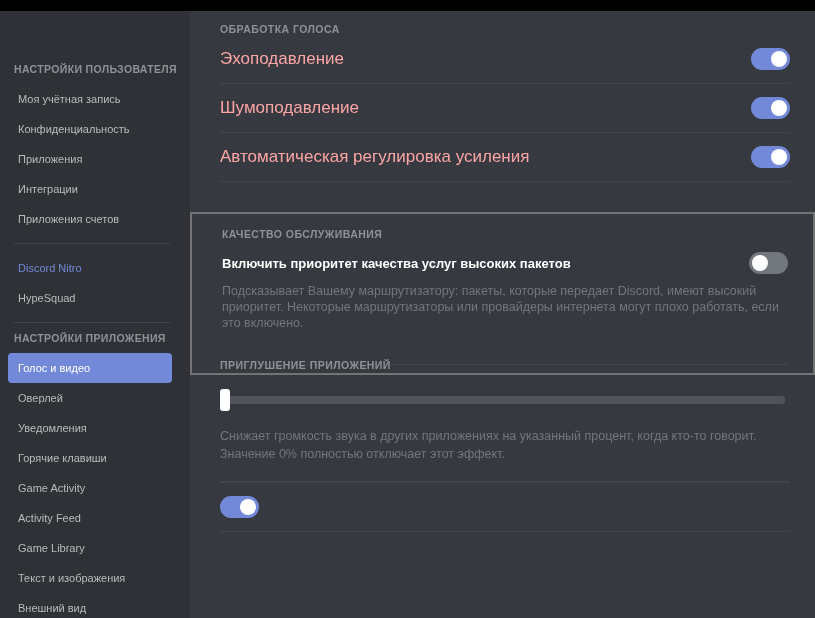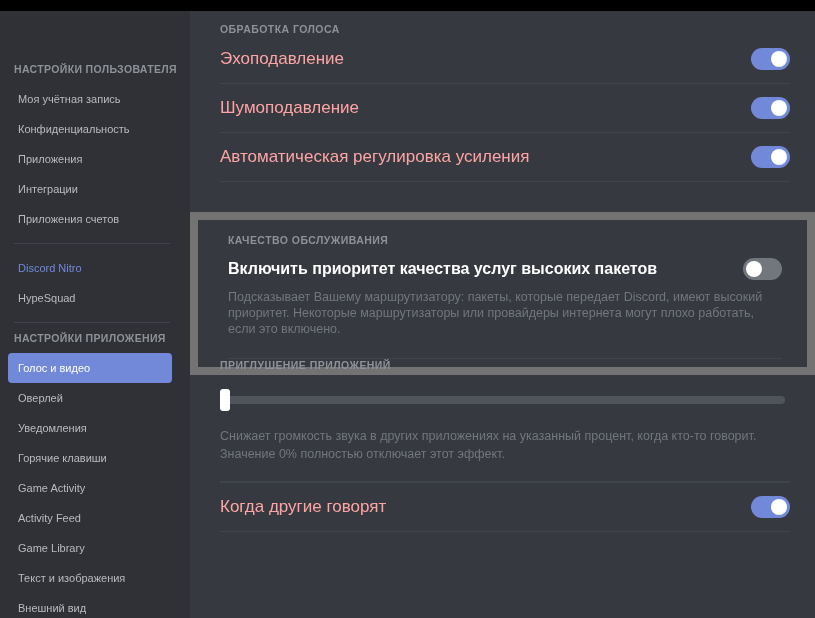--- a/index.html
+++ b/index.html
@@ -131,33 +131,33 @@
   }
   .switch.on .knob { left: 20px; }
 
   
   .highlight-box {
     position: absolute;
     left: 0px;
     top: 201px;
     width: 625px;
     height: 163px;
-    border: 8px solid #737373;
+    border: 2px solid #737373;
     background: #36393f;
   }
   .highlight-inner {
     padding: 14px 25px 0 30px;
   }
   .qos-head {
     display: flex;
     align-items: center;
     justify-content: space-between;
   }
   .qos-title {
-    font-size: 16px;
+    font-size: 13px;
     font-weight: bold;
     color: #ffffff;
   }
   .qos-desc {
     margin-top: 9px;
     font-size: 12.5px;
     line-height: 16px;
     color: #72767d;
     max-width: 560px;
   }
@@ -296,21 +296,20 @@
         <div class="slider-handle"></div>
       </div>
 
       <div class="attn-desc">Снижает громкость звука в других приложениях на указанный процент, когда кто-то говорит. Значение 0% полностью отключает этот эффект.</div>
 
       <div class="row-divider" style="margin-top:18px"></div>
 
       <div class="row-divider"></div>
 
       <div class="toggle-row">
-        <span class="row-title">Когда другие говорят</span>
         <span class="switch on">
           <span class="knob"></span>
         </span>
       </div>
       <div class="row-divider"></div>
 
     </div>
 
   </main>
 </div>

